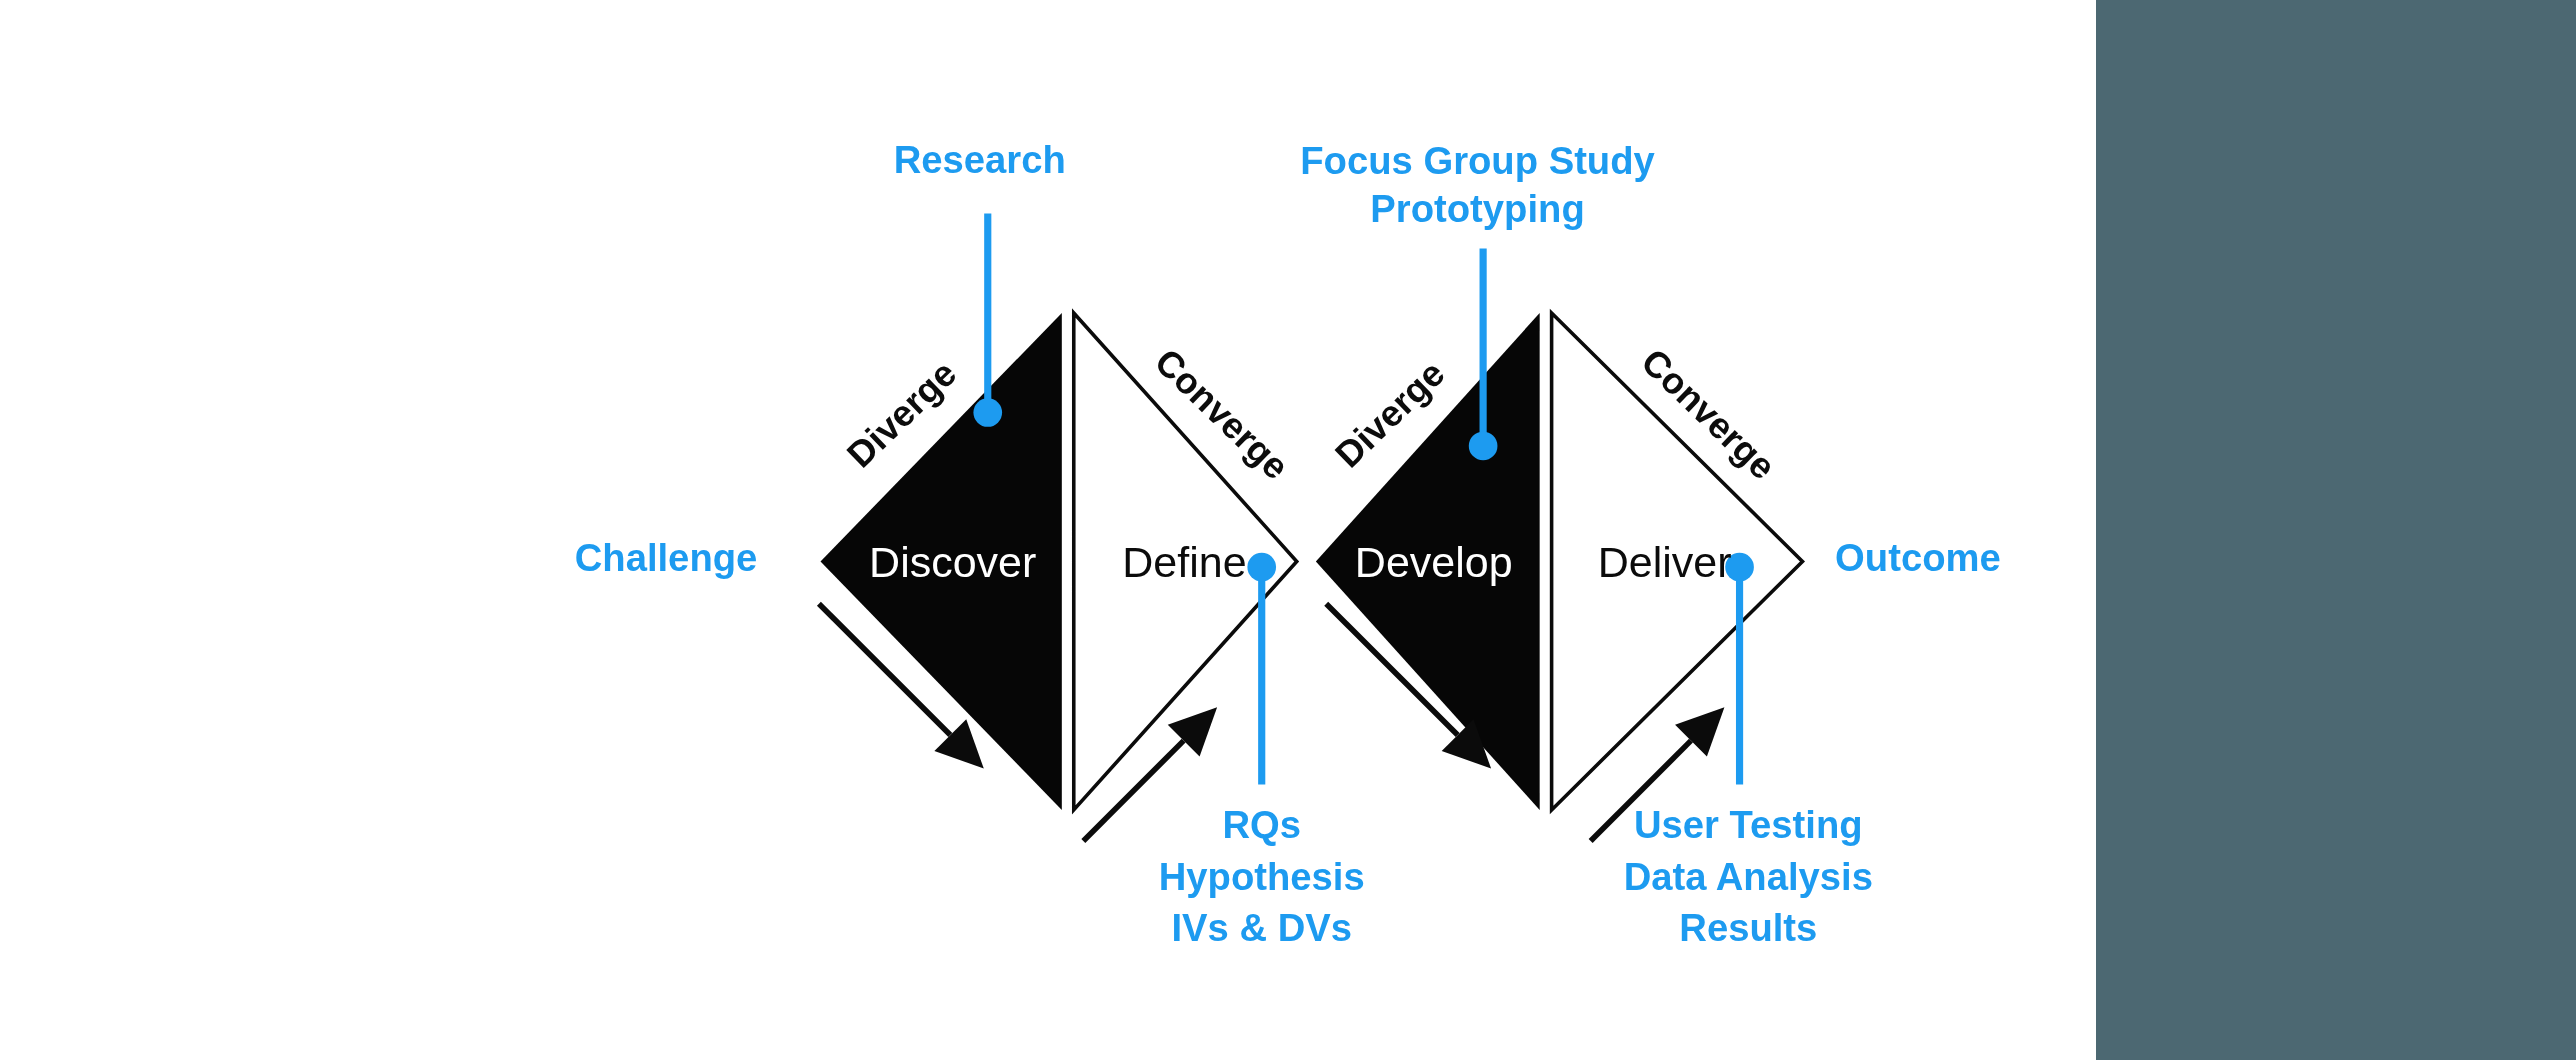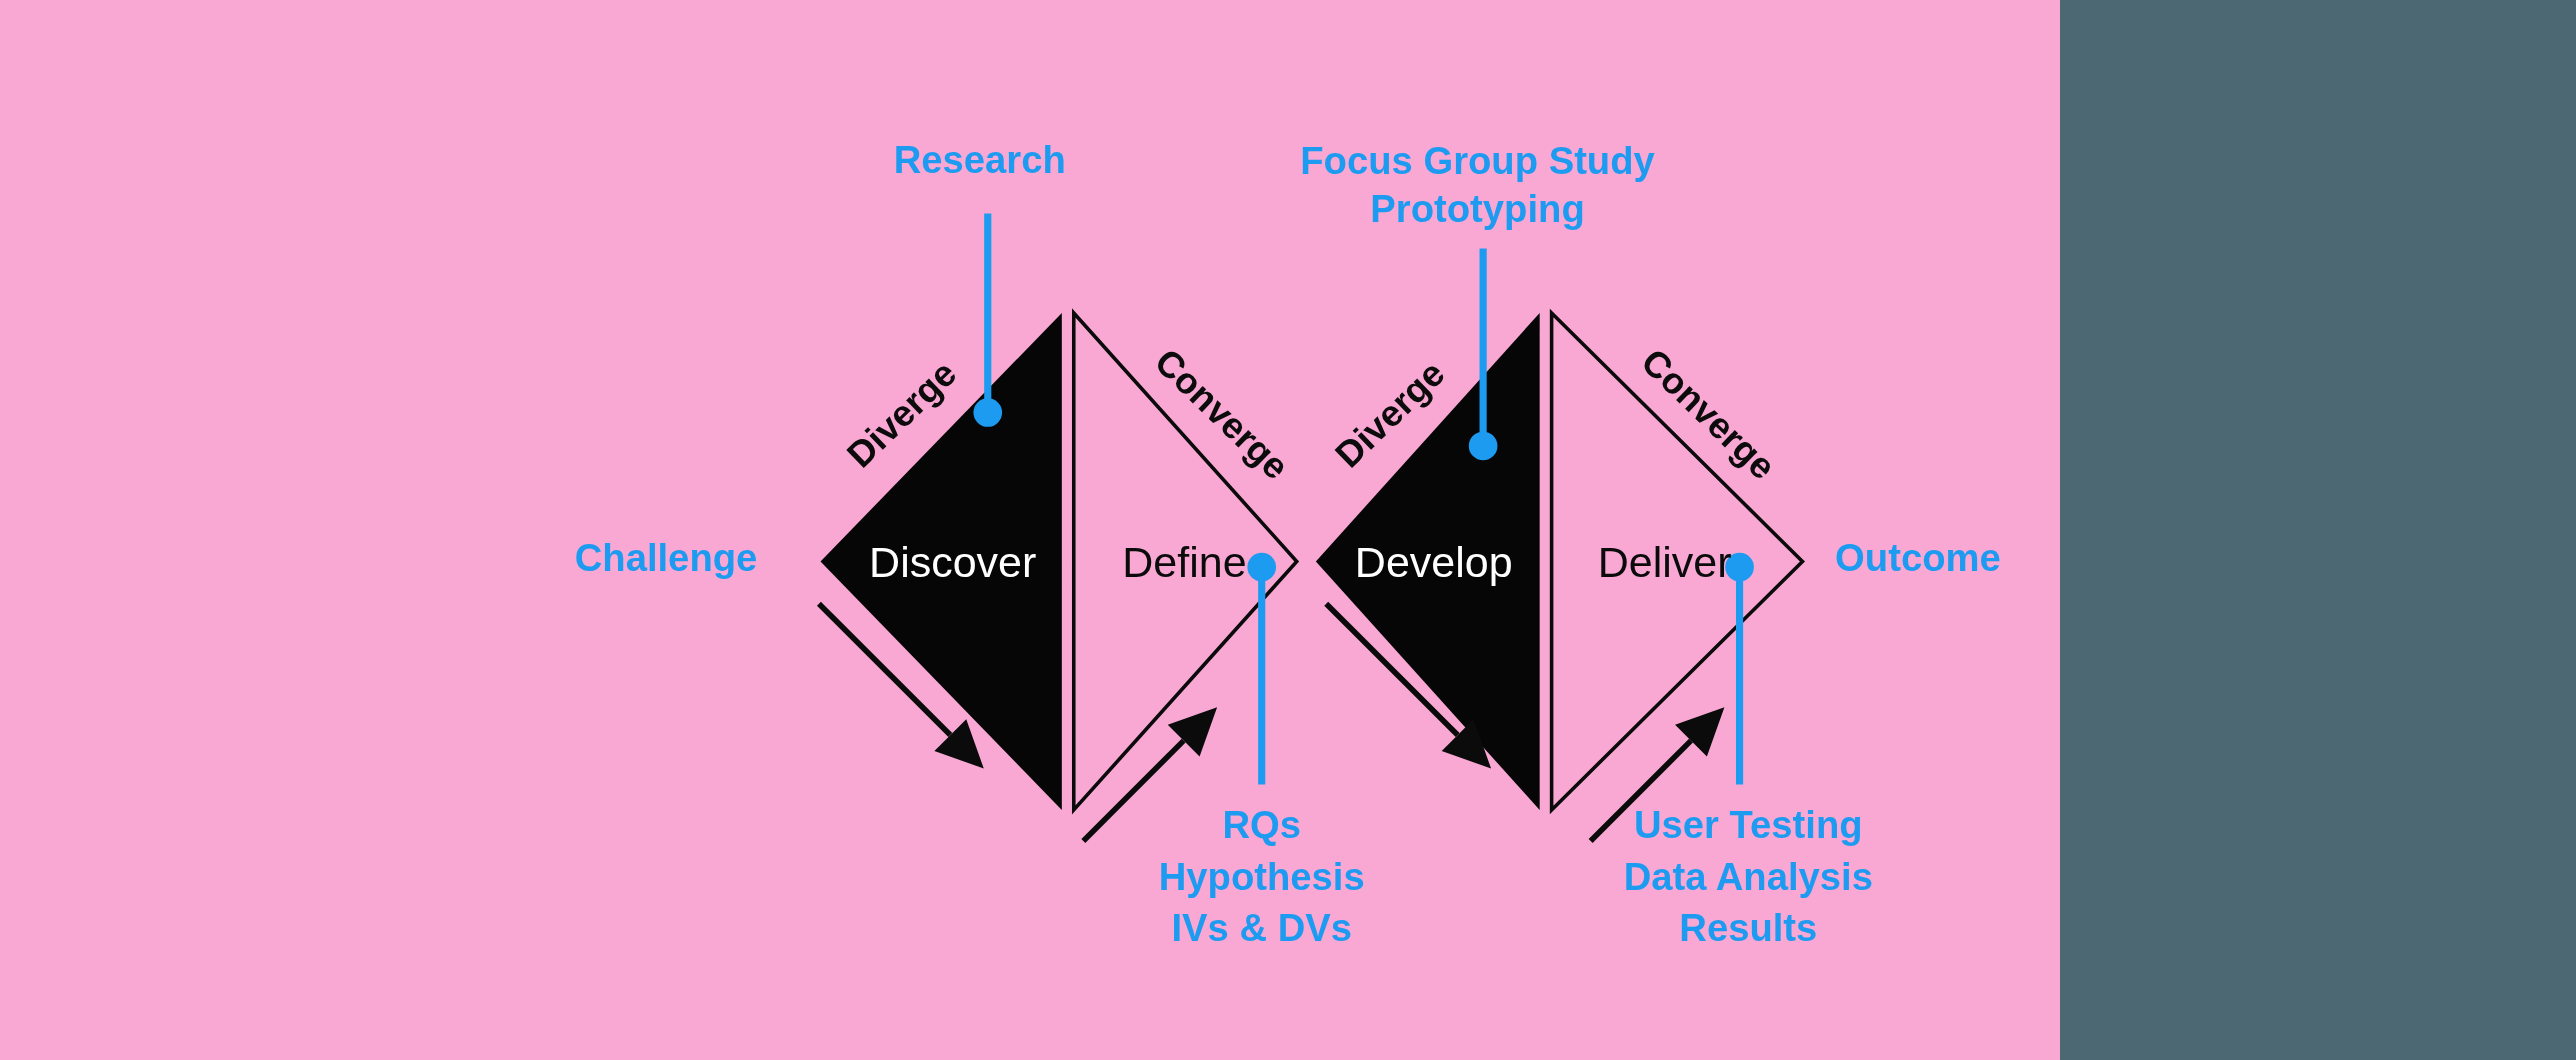--- a/index.html
+++ b/index.html
@@ -4,23 +4,24 @@
 <style>
   html, body {
     margin: 0;
     padding: 0;
     background: #4C6872;
   }
   .stage {
     position: relative;
     width: 2060px;
     height: 1060px;
-    background: #f9a8d4;
+    background: #ffffff;
     overflow: hidden;
     font-family: "Liberation Sans", sans-serif;
+    padding-left: 36px;
   }
   .stage svg {
     position: absolute;
     left: 0;
     top: 0;
     display: block;
     font-family: "Liberation Sans", sans-serif;
   }
   
   .tri-fill      { fill: #060606; stroke: none; }

